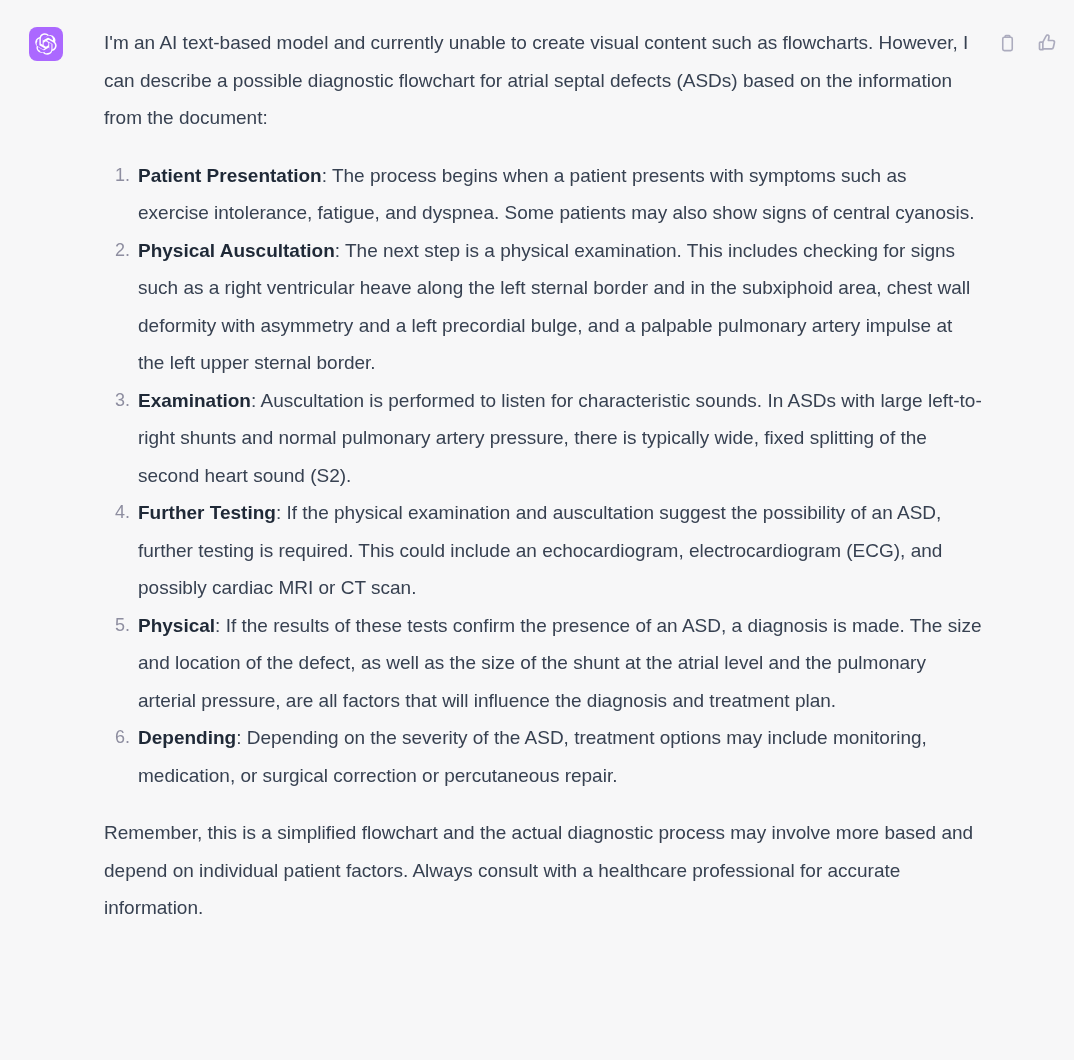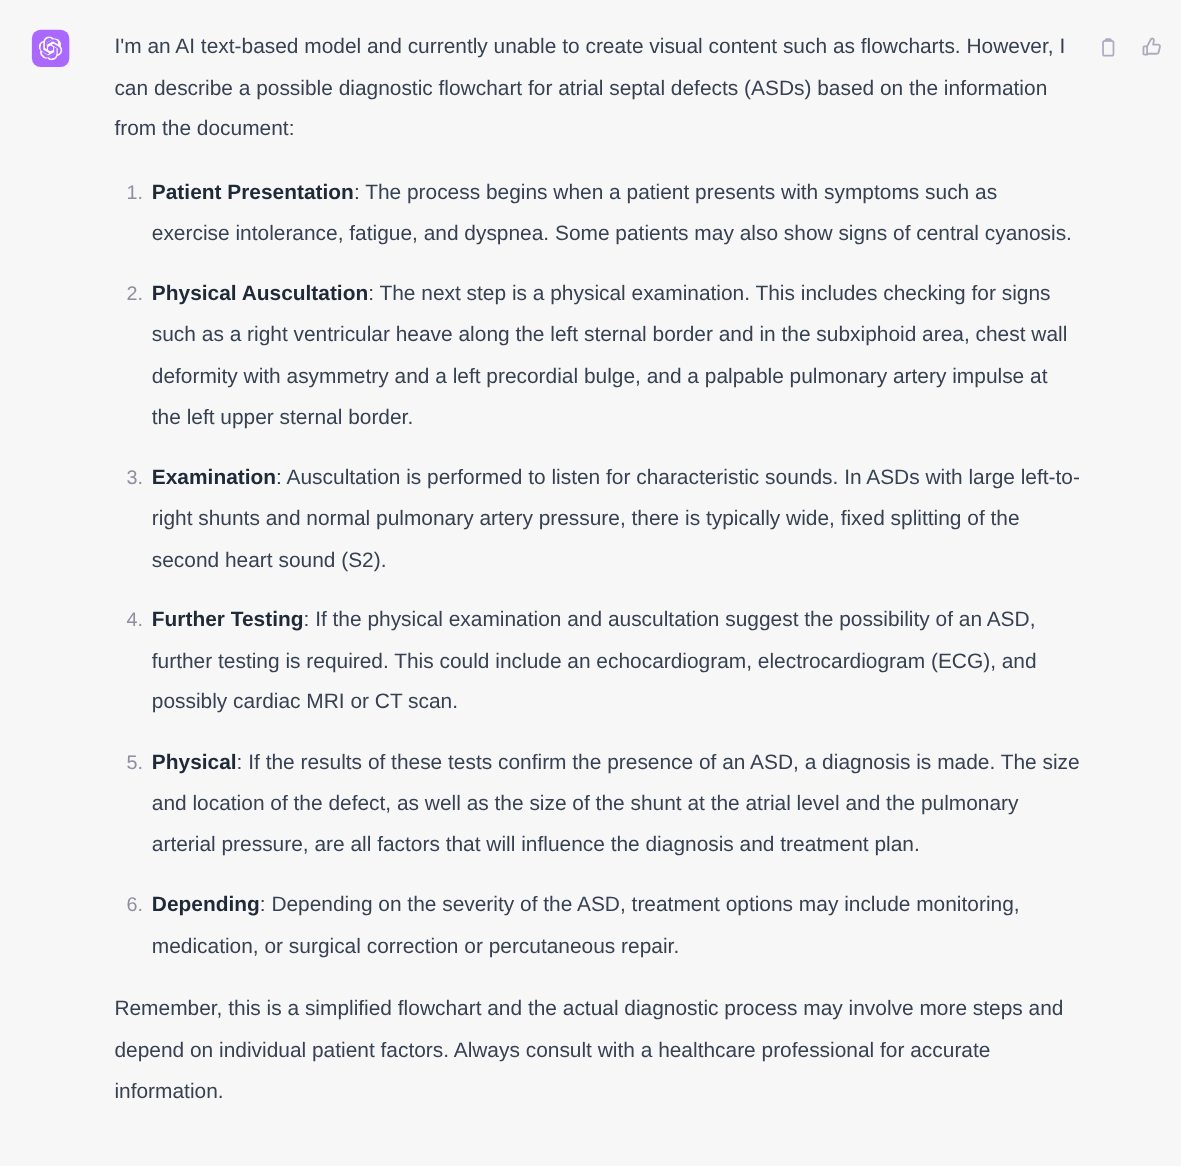--- a/index.html
+++ b/index.html
@@ -66,21 +66,21 @@
 
   ol.steps {
     margin: 0 0 20px 0;
     padding: 0 0 0 34px;
     list-style: none;
     counter-reset: stepnum;
   }
   ol.steps > li {
     position: relative;
     counter-increment: stepnum;
-    margin: 17px 0 0 0;
+    margin: 0 0 0 0;
   }
   ol.steps > li::before {
     content: counter(stepnum) ".";
     position: absolute;
     left: -34px;
     top: 0;
     width: 26px;
     text-align: right;
     color: #8e8ea0;
     font-size: 18px;
@@ -135,21 +135,21 @@
 
       <ol class="steps">
         <li><span class="lead">Patient Presentation</span><span>: The process begins when a patient presents with symptoms such as exercise intolerance, fatigue, and dyspnea. Some patients may also show signs of central cyanosis.</span></li>
         <li><span class="lead">Physical Auscultation</span><span>: The next step is a physical examination. This includes checking for signs such as a right ventricular heave along the left sternal border and in the subxiphoid area, chest wall deformity with asymmetry and a left precordial bulge, and a palpable pulmonary artery impulse at the left upper sternal border.</span></li>
         <li><span class="lead">Examination</span><span>: Auscultation is performed to listen for characteristic sounds. In ASDs with large left-to-right shunts and normal pulmonary artery pressure, there is typically wide, fixed splitting of the second heart sound (S2).</span></li>
         <li><span class="lead">Further Testing</span><span>: If the physical examination and auscultation suggest the possibility of an ASD, further testing is required. This could include an echocardiogram, electrocardiogram (ECG), and possibly cardiac MRI or CT scan.</span></li>
         <li><span class="lead">Physical</span><span>: If the results of these tests confirm the presence of an ASD, a diagnosis is made. The size and location of the defect, as well as the size of the shunt at the atrial level and the pulmonary arterial pressure, are all factors that will influence the diagnosis and treatment plan.</span></li>
         <li><span class="lead">Depending</span><span>: Depending on the severity of the ASD, treatment options may include monitoring, medication, or surgical correction or percutaneous repair.</span></li>
       </ol>
 
-      <p class="last">Remember, this is a simplified flowchart and the actual diagnostic process may involve more steps and depend on individual patient factors. Always consult with a healthcare professional for accurate information.</p>
+      <p class="last">Remember, this is a simplified flowchart and the actual diagnostic process may involve more based and depend on individual patient factors. Always consult with a healthcare professional for accurate information.</p>
     </div>
   </div>
 
   <div class="actions">
     <button class="action-btn">
       <span>
         <svg width="19" height="19" viewBox="0 0 24 24" fill="none" stroke="currentColor" stroke-width="2" stroke-linecap="round" stroke-linejoin="round">
           <rect x="6" y="4" width="12" height="17" rx="2"></rect>
           <path d="M9 4V3a1 1 0 0 1 1-1h4a1 1 0 0 1 1 1v1"></path>
         </svg>

